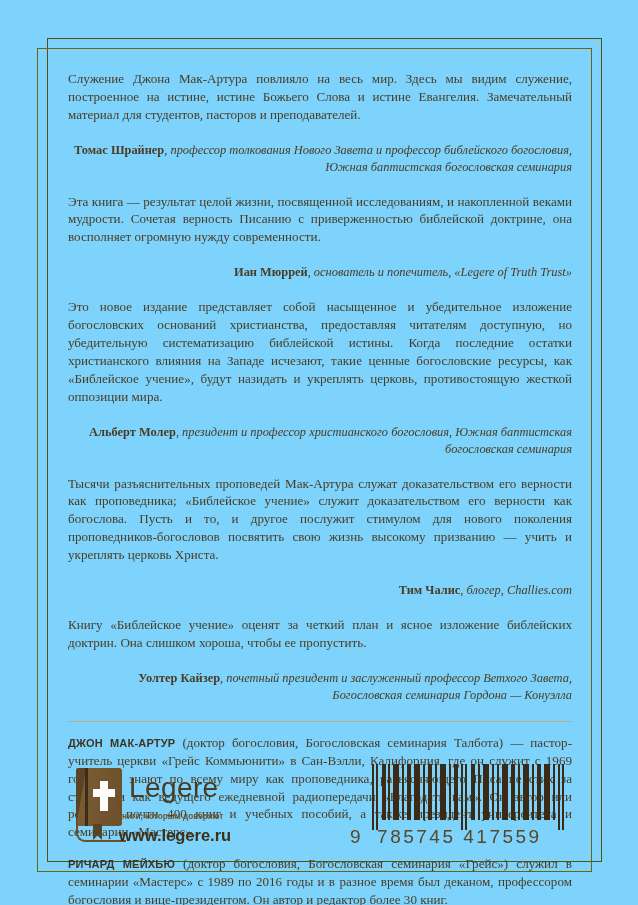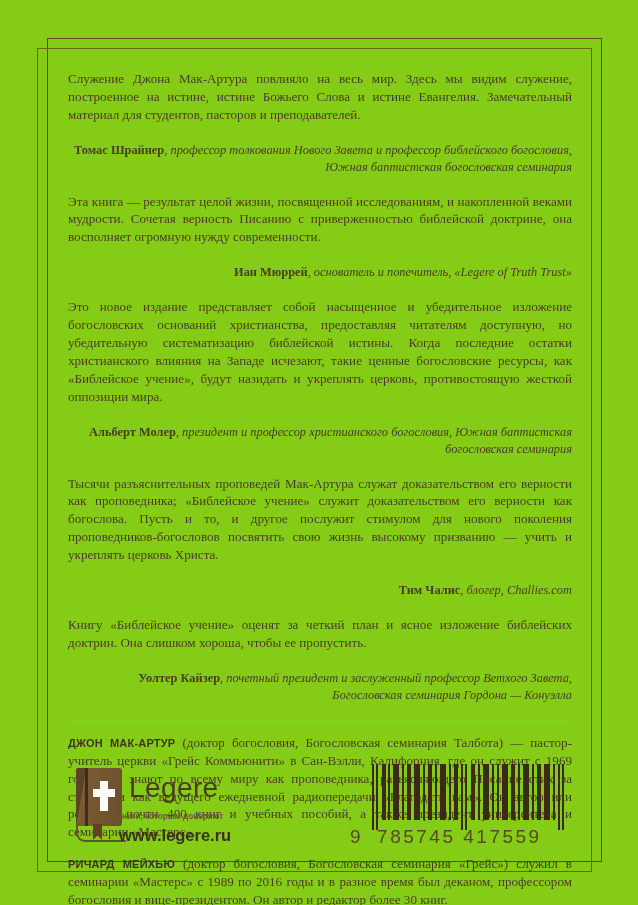--- a/index.html
+++ b/index.html
@@ -4,21 +4,21 @@
 <style>
   html, body {
     margin: 0;
     padding: 0;
     background: #ffffff;
   }
   .page {
     position: relative;
     width: 638px;
     height: 905px;
-    background: #84cc16;
+    background: #7dd3fc;
     overflow: hidden;
     font-family: "Liberation Serif", "DejaVu Serif", serif;
     color: #463822;
   }
 
   
   .frame-outer {
     position: absolute;
     left: 47px;
     top: 38px;

